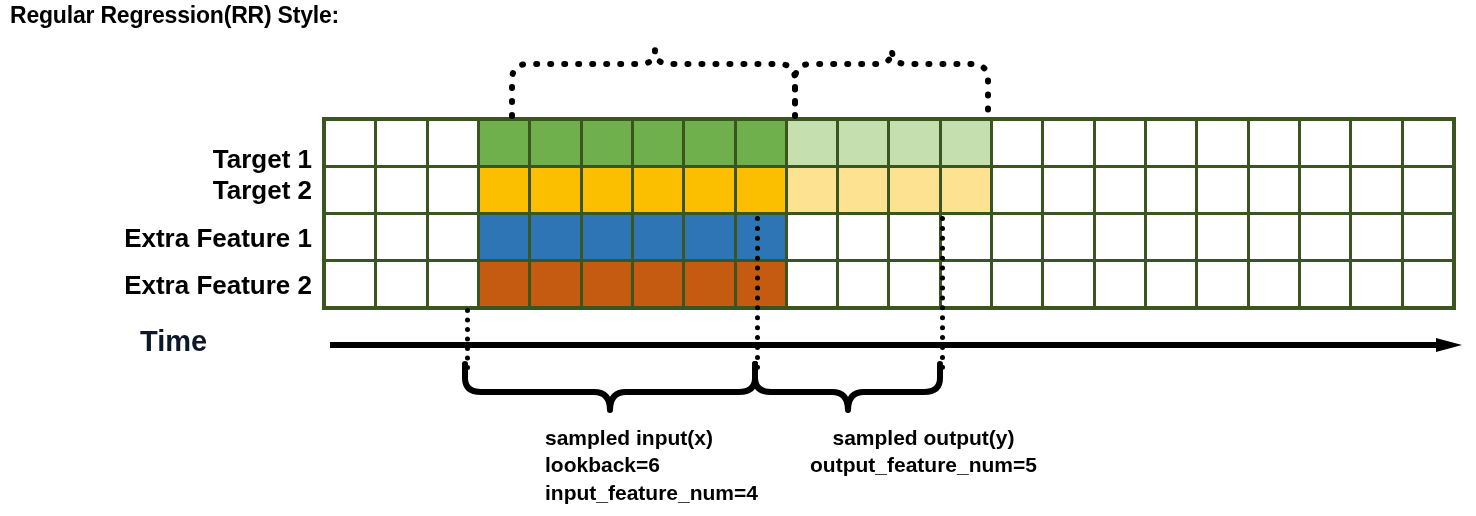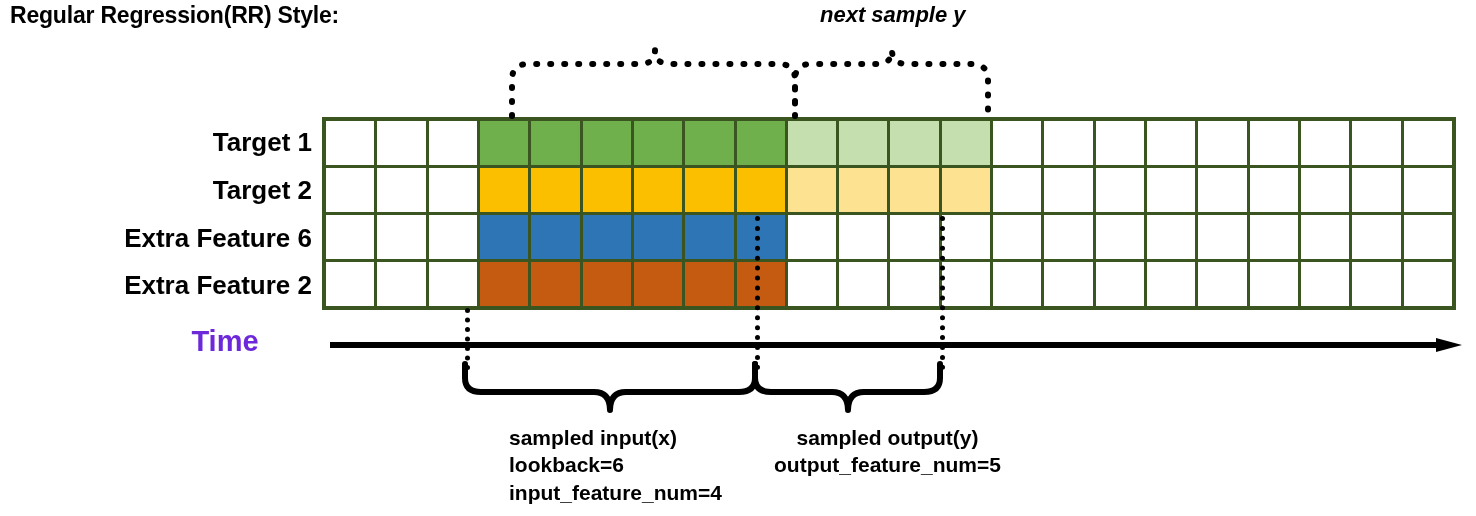--- a/index.html
+++ b/index.html
@@ -61,24 +61,24 @@
   #grid .cell {
     background: #ffffff;
   }
 
   
   #time-label {
     position: absolute;
     left: 140px;
     top: 327px;
     width: 170px;
-    text-align: center;
+    text-align: left;
     font-size: 29px;
     font-weight: bold;
-    color: #6d28d9;
+    color: #0f172a;
     white-space: nowrap;
     line-height: 1;
   }
   #time-axis {
     position: absolute;
     left: 330px;
     top: 338px;
     width: 1132px;
     height: 14px;
   }
@@ -110,33 +110,34 @@
     white-space: nowrap;
     line-height: 1;
   }
   .bottom-caption {
     position: absolute;
     font-size: 21px;
     font-weight: bold;
     color: #000;
     line-height: 1.30;
     white-space: nowrap;
+    margin-left: 36px;
   }
   .bottom-caption div { display: block; }
 </style>
 </head>
 <body>
 
 <div id="canvas">
 
   <div id="title">Regular Regression(RR) Style:</div>
 
-  <div class="row-label" style="top:129px; left:0;">Target 1</div>
+  <div class="row-label" style="top:146px; left:0;">Target 1</div>
   <div class="row-label" style="top:177px; left:0;">Target 2</div>
-  <div class="row-label" style="top:225px; left:0;">Extra Feature 6</div>
+  <div class="row-label" style="top:225px; left:0;">Extra Feature 1</div>
   <div class="row-label" style="top:272px; left:0;">Extra Feature 2</div>
 
   <div id="grid">
       <div class="cell" style="background: rgb(255, 255, 255);"></div>
       <div class="cell" style="background: rgb(255, 255, 255);"></div>
       <div class="cell" style="background: rgb(255, 255, 255);"></div>
       <div class="cell" style="background: rgb(111, 175, 76);"></div>
       <div class="cell" style="background: rgb(111, 175, 76);"></div>
       <div class="cell" style="background: rgb(111, 175, 76);"></div>
       <div class="cell" style="background: rgb(111, 175, 76);"></div>
@@ -235,21 +236,20 @@
     <polygon points="1106,0 1132,7 1106,14" fill="#000"></polygon>
   </svg>
 
   <svg class="overlay" viewBox="0 0 1476 516">
 
     <path d="M 512 116 L 512 80 Q 512 64 528 64 L 640 64 Q 655 64 655 50 Q 655 64 670 64 L 779 64 Q 795 64 795 80 L 795 116" fill="none" stroke="#000" stroke-width="6" stroke-linecap="round" stroke-dasharray="1 13"></path>
 
     <path d="M 795 116 L 795 80 Q 795 64 811 64 L 877 64 Q 892 64 892 50 Q 892 64 907 64 L 972 64 Q 988 64 988 80 L 988 116" fill="none" stroke="#000" stroke-width="6" stroke-linecap="round" stroke-dasharray="1 13"></path>
   </svg>
 
-  <div class="top-caption" style="left:820px; top:4px;">next sample y</div>
 
   <svg class="overlay" viewBox="0 0 1476 516">
 
     <path d="M 465 364 L 465 378 Q 465 392 481 392 L 594 392 Q 610 392 610 410 Q 610 392 626 392 L 739 392 Q 755 392 755 378 L 755 364" fill="none" stroke="#000" stroke-width="6" stroke-linecap="round" stroke-linejoin="round"></path>
 
     <path d="M 755 364 L 755 378 Q 755 392 771 392 L 832 392 Q 848 392 848 410 Q 848 392 864 392 L 924 392 Q 940 392 940 378 L 940 364" fill="none" stroke="#000" stroke-width="6" stroke-linecap="round" stroke-linejoin="round"></path>
   </svg>
 
   <div class="bottom-caption" style="left:509px; top:424px;">
     <div>sampled input(x)</div>

